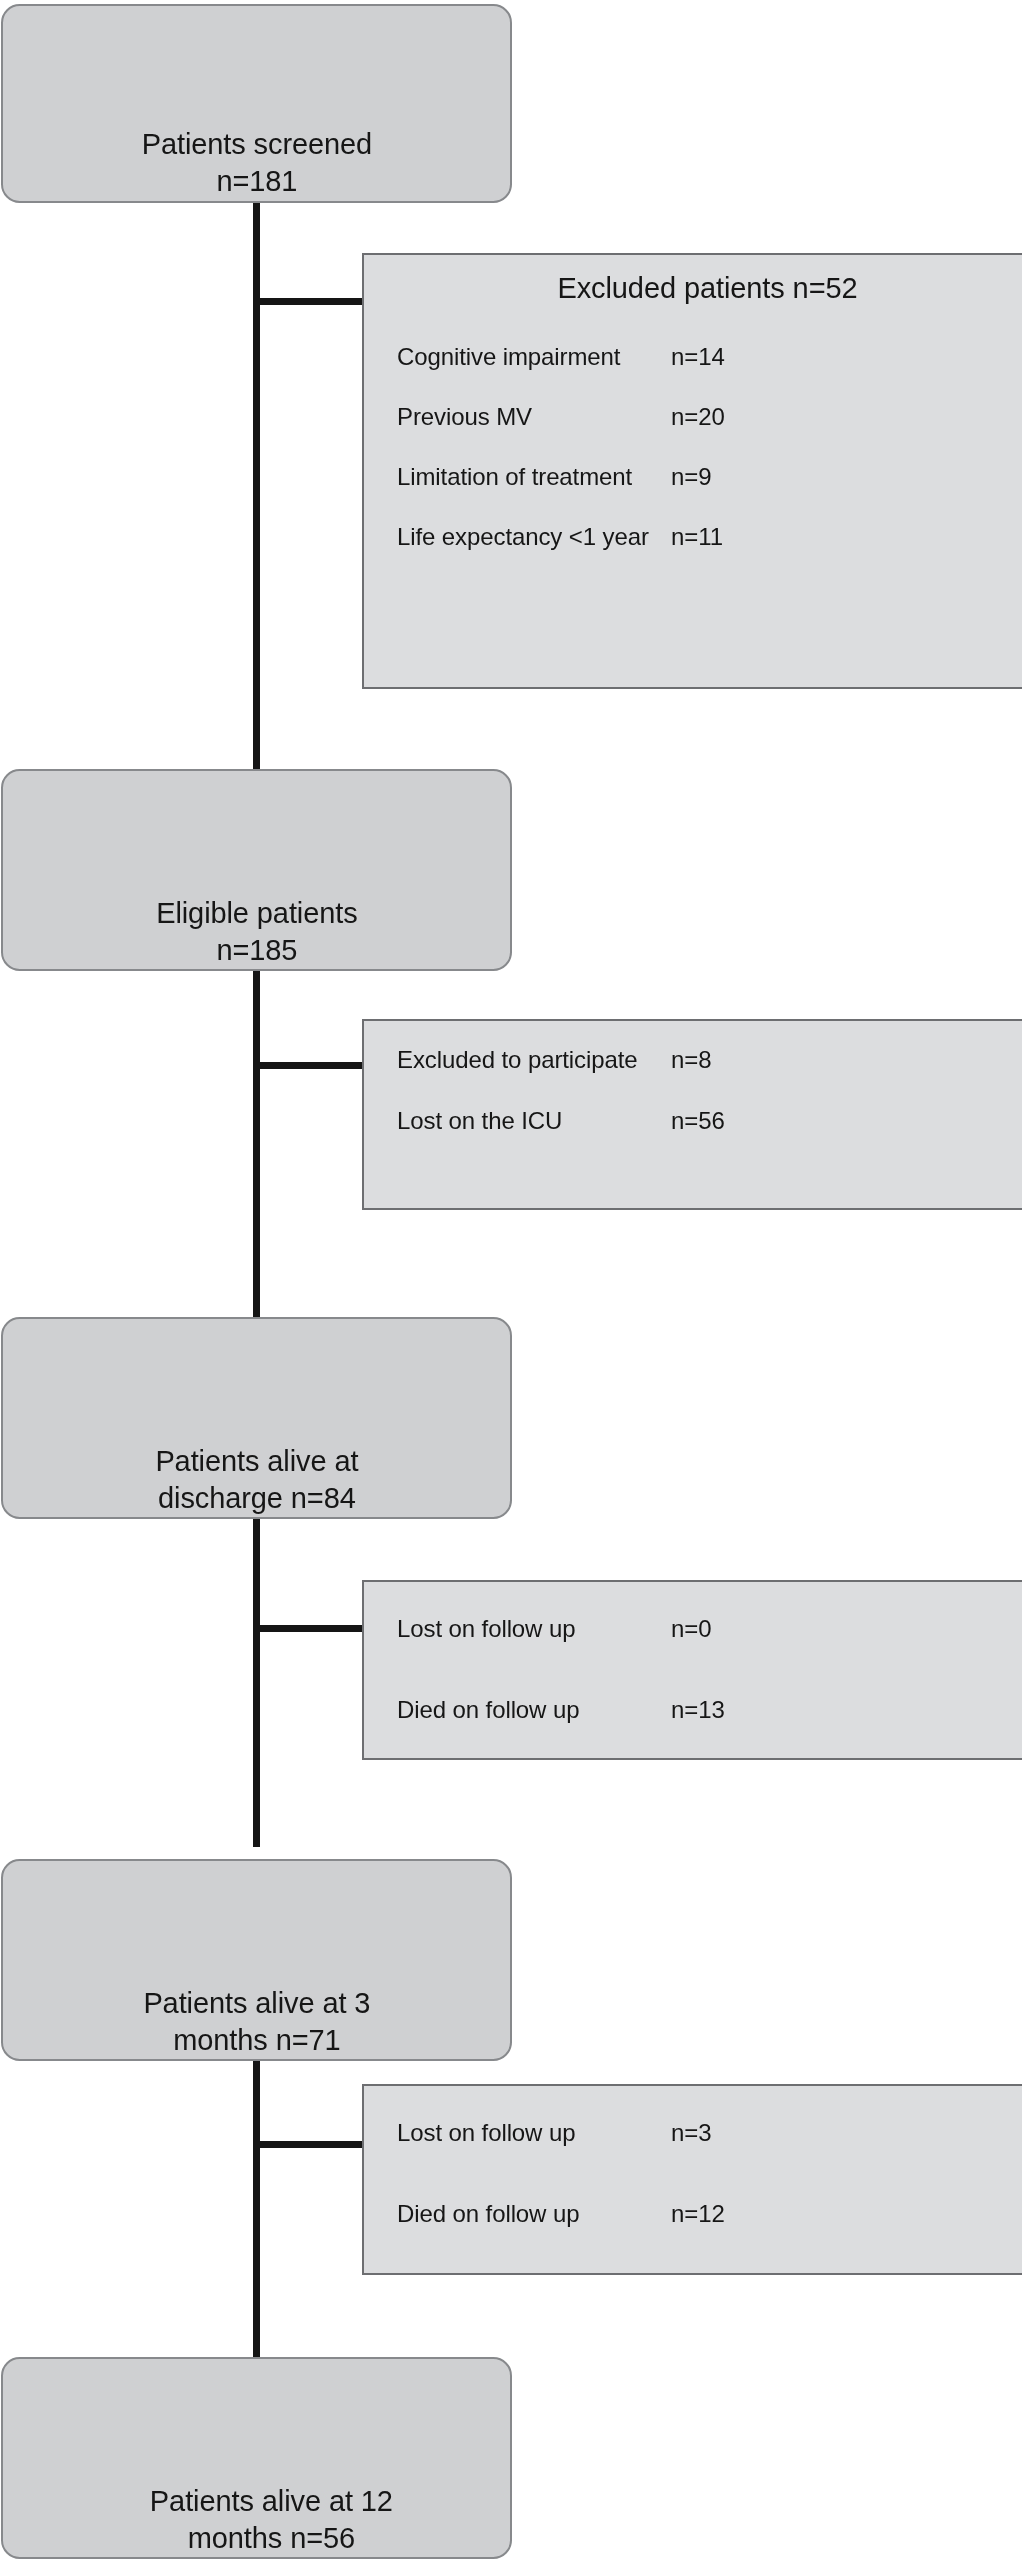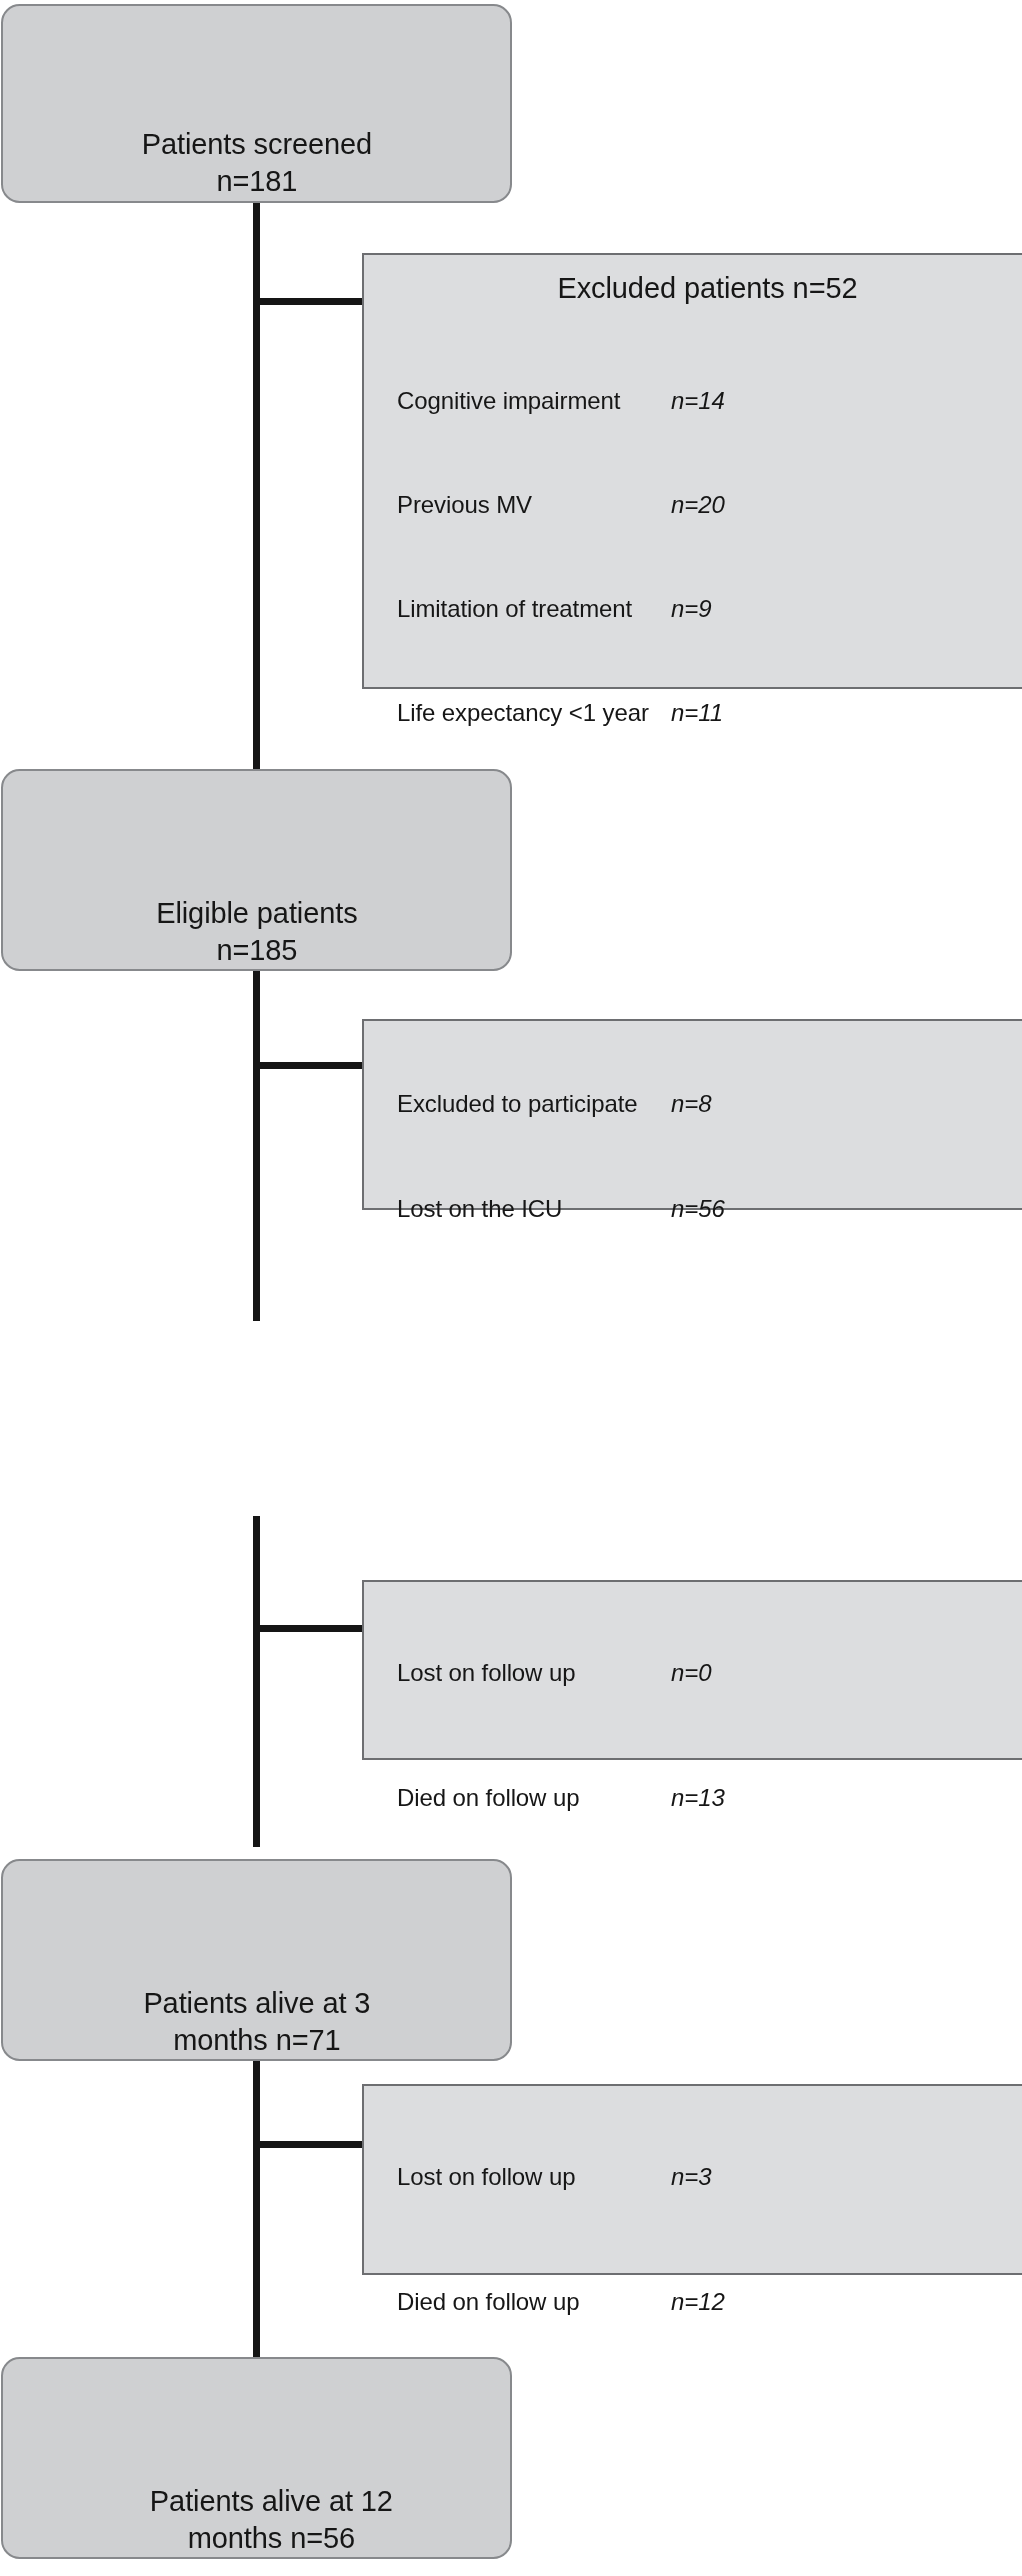--- a/index.html
+++ b/index.html
@@ -84,26 +84,24 @@
   .side-row {
     display: flex;
     align-items: baseline;
     font-size: 24px;
     letter-spacing: -0.1px;
     color: #161616;
   }
   .side-row .row-label {
     flex: 0 0 auto;
     width: 274px;
-    margin-top: 44px;
   }
   .side-row .row-count {
     flex: 0 0 auto;
     text-align: center;
-    font-style: italic;
   }
 
   
   .rows-wide .side-row { margin-top: 32px; }
   .rows-wide .side-row:first-child { margin-top: 37px; }
 
   .rows-pair { padding-top: 24.5px; }
   .rows-pair .side-row { margin-bottom: 33px; }
   .rows-pair .side-row:last-child { margin-bottom: 0; }
 
@@ -166,20 +164,24 @@
         <span class="row-label">Excluded to participate</span>
         <span class="row-count">n=8</span>
       </div>
       <div class="side-row">
         <span class="row-label">Lost on the ICU</span>
         <span class="row-count">n=56</span>
       </div>
     </div>
   </div>
 
+  <div class="node-main" style="top:1317px; height:202px;">
+    <div class="node-text">Patients alive at
+discharge n=84</div>
+  </div>
 
   <div class="node-side" style="top:1580px; height:180px;">
     <div class="side-rows rows-pair-loose">
       <div class="side-row">
         <span class="row-label">Lost on follow up</span>
         <span class="row-count">n=0</span>
       </div>
       <div class="side-row">
         <span class="row-label">Died on follow up</span>
         <span class="row-count">n=13</span>

